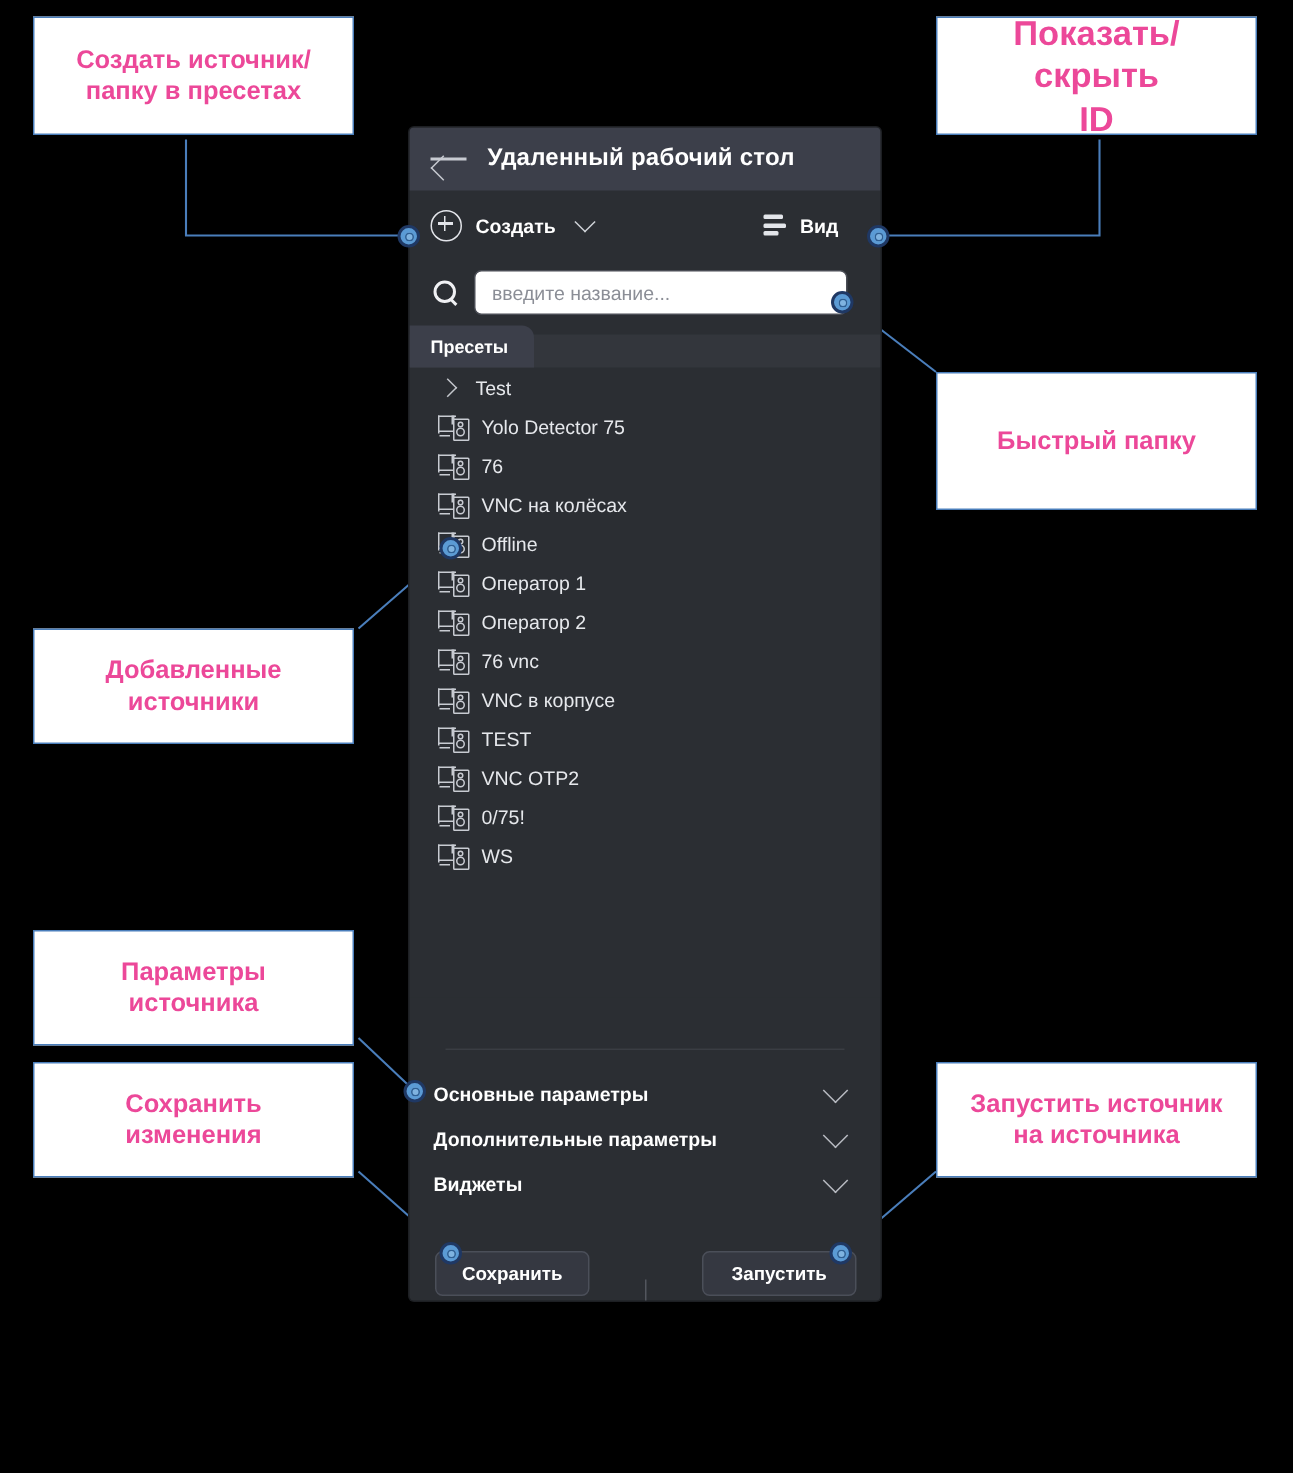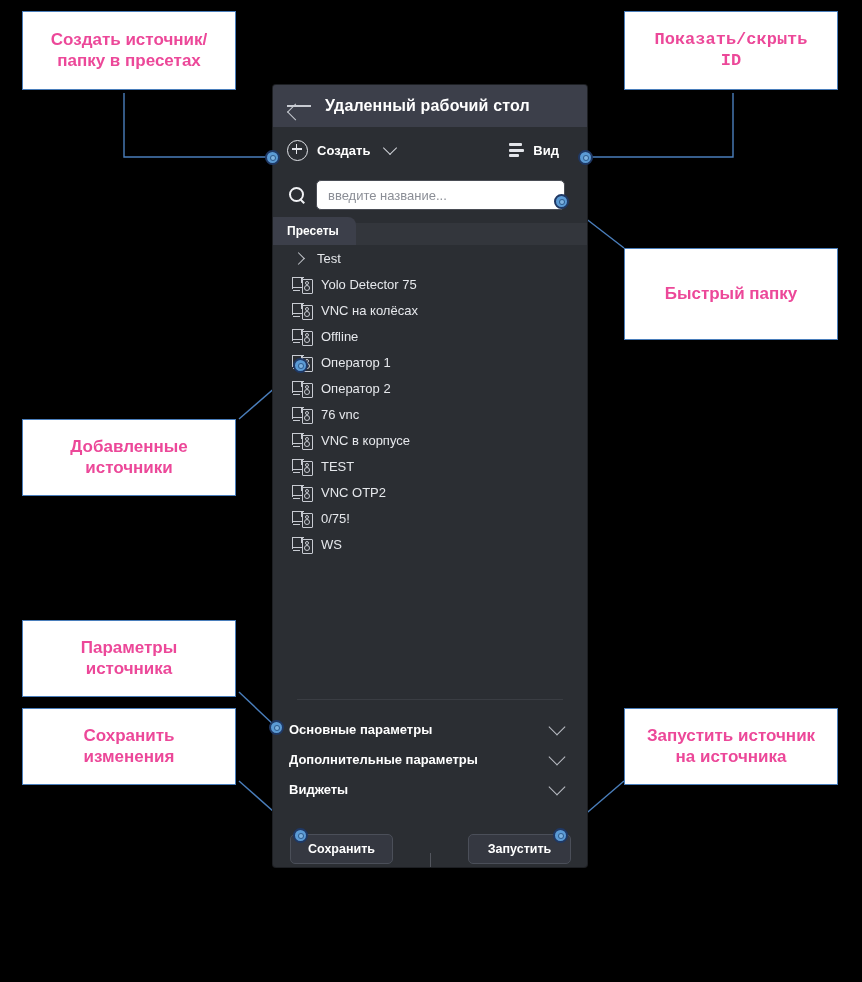--- a/index.html
+++ b/index.html
@@ -132,21 +132,21 @@
   <path d="M624,781 L561,835" fill="none" stroke="#4a7ebb" stroke-width="1.4"></path>
 </svg>
 
 <div class="callout" style="left:22px;top:11px;width:212px;height:77px;font-size:17px;">
   <span>
     <span>Создать источник/</span>
     <span>папку в пресетах</span>
   </span>
 </div>
 
-<div class="callout" style="left:624px;top:11px;width:212px;height:77px;font-size:17px;font-family:Liberation Mono, monospace;">
+<div class="callout" style="left:624px;top:11px;width:212px;height:77px;font-size:23px;">
   <span>
     <span>Показать/скрыть</span>
     <span>ID</span>
   </span>
 </div>
 
 <div class="callout" style="left:624px;top:248px;width:212px;height:90px;font-size:17px;">
   <span>
     <span>Быстрый папку</span>
   </span>
@@ -224,20 +224,30 @@
       <div class="mon">
           <span class="scr"></span>
           <span class="scrb"></span>
           <span class="scrr"></span>
           <span class="stand"></span>
           <span class="twr"></span>
         </div>
       <div class="row-label">Yolo Detector 75</div>
     </div>
 
+    <div class="row">
+      <div class="mon">
+          <span class="scr"></span>
+          <span class="scrb"></span>
+          <span class="scrr"></span>
+          <span class="stand"></span>
+          <span class="twr"></span>
+        </div>
+      <div class="row-label">76</div>
+    </div>
 
     <div class="row">
       <div class="mon">
           <span class="scr"></span>
           <span class="scrb"></span>
           <span class="scrr"></span>
           <span class="stand"></span>
           <span class="twr"></span>
         </div>
       <div class="row-label">VNC на колёсах</div>

